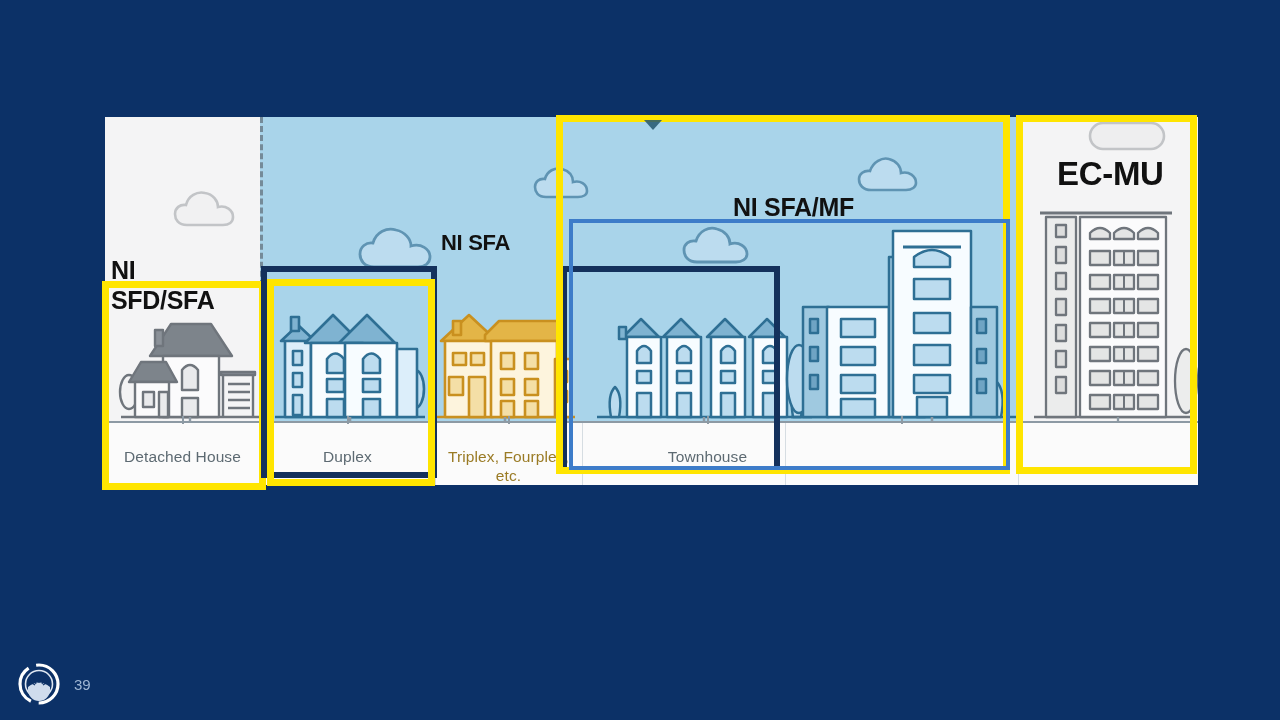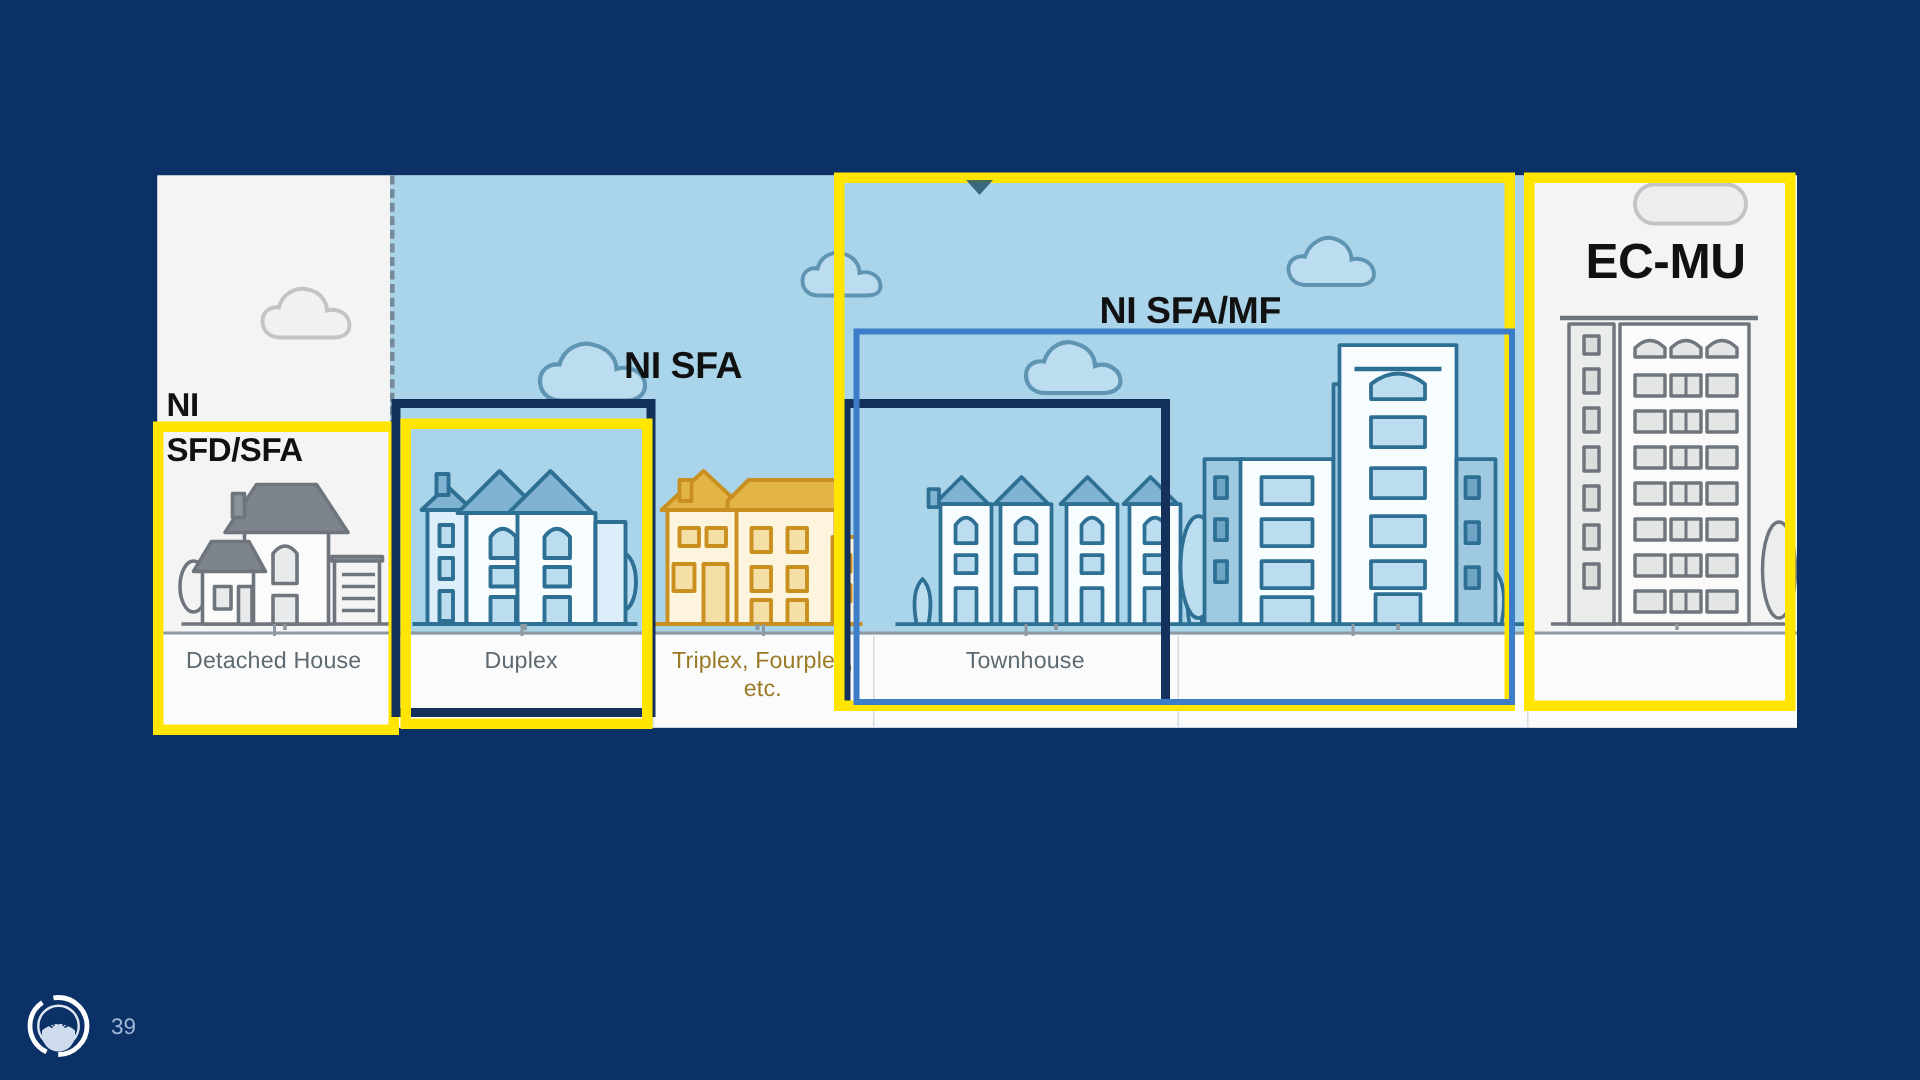--- a/index.html
+++ b/index.html
@@ -30,21 +30,21 @@
 
   
   .ground{position:absolute;left:0;right:0;bottom:0;height:62px;background:#fbfbfb;}
   .ground-line{position:absolute;left:0;right:0;bottom:62px;height:2px;background:#8d9aa4;}
 
   
   .captions{position:absolute;left:0;right:0;bottom:0;height:62px;}
   .cap{
     position:absolute;bottom:0;height:62px;
     display:flex;align-items:flex-start;justify-content:center;
-    padding-top:8px;box-sizing:border-box;
+    padding-top:24px;box-sizing:border-box;
     color:#5d6a72;font-size:15.5px;line-height:19px;text-align:center;
     letter-spacing:.1px;
   }
   .cap.gold{color:#9a7b25;}
   .cap .tick{position:absolute;top:-7px;left:50%;width:2px;height:8px;background:#8d9aa4;transform:translateX(-1px);}
 
   
   .capsep{position:absolute;bottom:0;height:62px;width:1px;background:#d6dde2;}
 
   
@@ -56,22 +56,22 @@
   .obox.yellow{border:7px solid #ffe500;}
   .obox.navy{border:6px solid #14315c;}
   .obox.midblue{border:4px solid #3d7cc9;}
 
   
   .olabel{
     position:absolute;color:#111111;font-weight:bold;
     font-family:"Liberation Sans", sans-serif;
     letter-spacing:-0.3px;white-space:pre-line;
   }
-  #lbl-ni-sfd-sfa{left:111px;top:255px;font-size:22px;line-height:30px;}
-  #lbl-ni-sfa{left:416px;top:230px;font-size:25px;}
+  #lbl-ni-sfd-sfa{left:111px;top:255px;font-size:25px;line-height:30px;}
+  #lbl-ni-sfa{left:441px;top:230px;font-size:22px;}
   #lbl-ni-sfa-mf{left:733px;top:193px;font-size:25px;}
   #lbl-ec-mu{left:1057px;top:155px;font-size:33px;}
 
   
   #pointer{position:absolute;left:644px;top:120px;width:0;height:0;
     border-left:9px solid transparent;border-right:9px solid transparent;
     border-top:10px solid #23566e;opacity:.85;}
 
   
   #footer-logo{position:absolute;left:18px;top:663px;width:42px;height:42px;}
@@ -343,21 +343,21 @@
         </div>
       <div class="cap gold" style="left:330px;width:147px;">
           <span class="tick"></span>
           <span>Triplex,
 Fourplex, etc.</span>
         </div>
       <div class="cap" style="left:155px;width:175px;">
           <span class="tick"></span>
           <span>Duplex</span>
         </div>
-      <div class="cap" style="left:477px;width:203px;">
+      <div class="cap" style="left:501px;width:203px;">
           <span class="tick"></span>
           <span>Townhouse</span>
         </div>
       <div class="cap" style="left:680px;width:233px;">
           <span class="tick"></span>
         </div>
     </div>
 
   </div>
 

